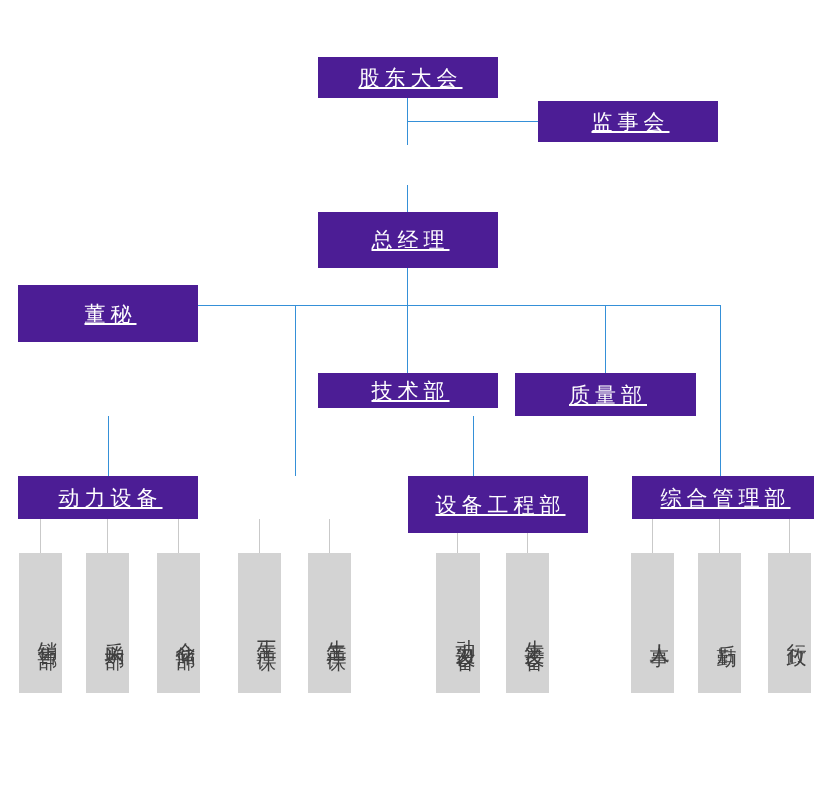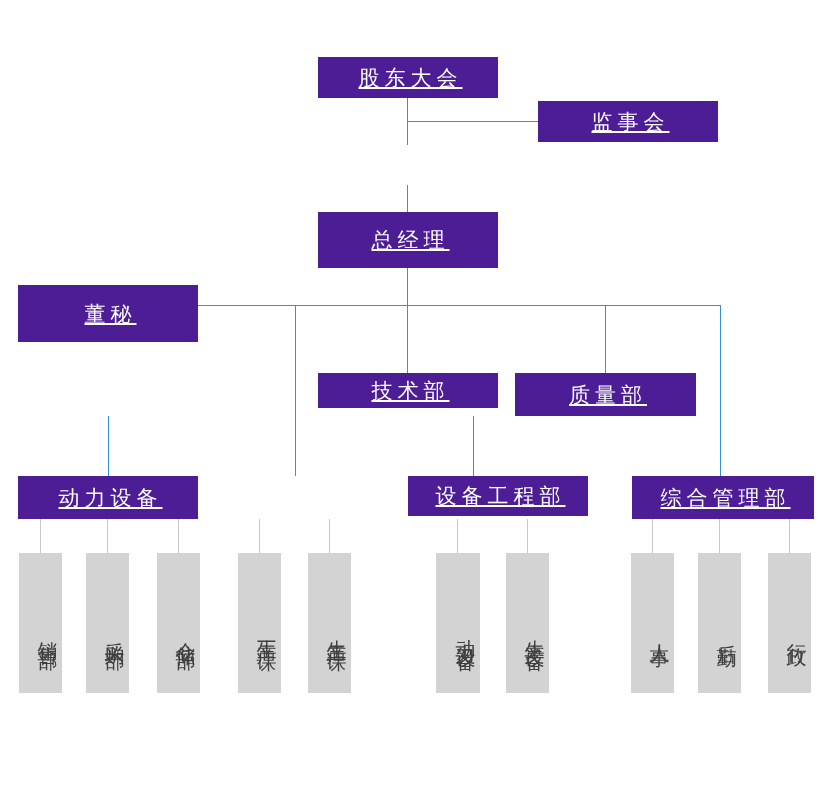--- a/index.html
+++ b/index.html
@@ -88,21 +88,21 @@
 
   <div class="node" style="left:318px;top:57px;width:180px;height:41px">股东大会</div>
   <div class="node" style="left:538px;top:101px;width:180px;height:41px">监事会</div>
   <div class="node" style="left:318px;top:212px;width:180px;height:56px">总经理</div>
   <div class="node" style="left:18px;top:285px;width:180px;height:57px">董秘</div>
 
   <div class="node" style="left:318px;top:373px;width:180px;height:35px">技术部</div>
   <div class="node" style="left:515px;top:373px;width:181px;height:43px">质量部</div>
 
   <div class="node" style="left:18px;top:476px;width:180px;height:43px">动力设备</div>
-  <div class="node" style="left:408px;top:476px;width:180px;height:40px">设备工程部</div>
+  <div class="node" style="left:408px;top:476px;width:180px;height:57px">设备工程部</div>
   <div class="node" style="left:632px;top:476px;width:182px;height:43px">综合管理部</div>
 
   <div class="subnode" style="left:19px">销售部</div>
   <div class="subnode" style="left:86px">采购部</div>
   <div class="subnode" style="left:157px">仓储部</div>
   <div class="subnode" style="left:238px">生产一课</div>
   <div class="subnode" style="left:308px">生产二课</div>
   <div class="subnode" style="left:436px;width:44px">动力设备</div>
   <div class="subnode" style="left:506px">生产设备</div>
   <div class="subnode" style="left:631px">人事</div>

